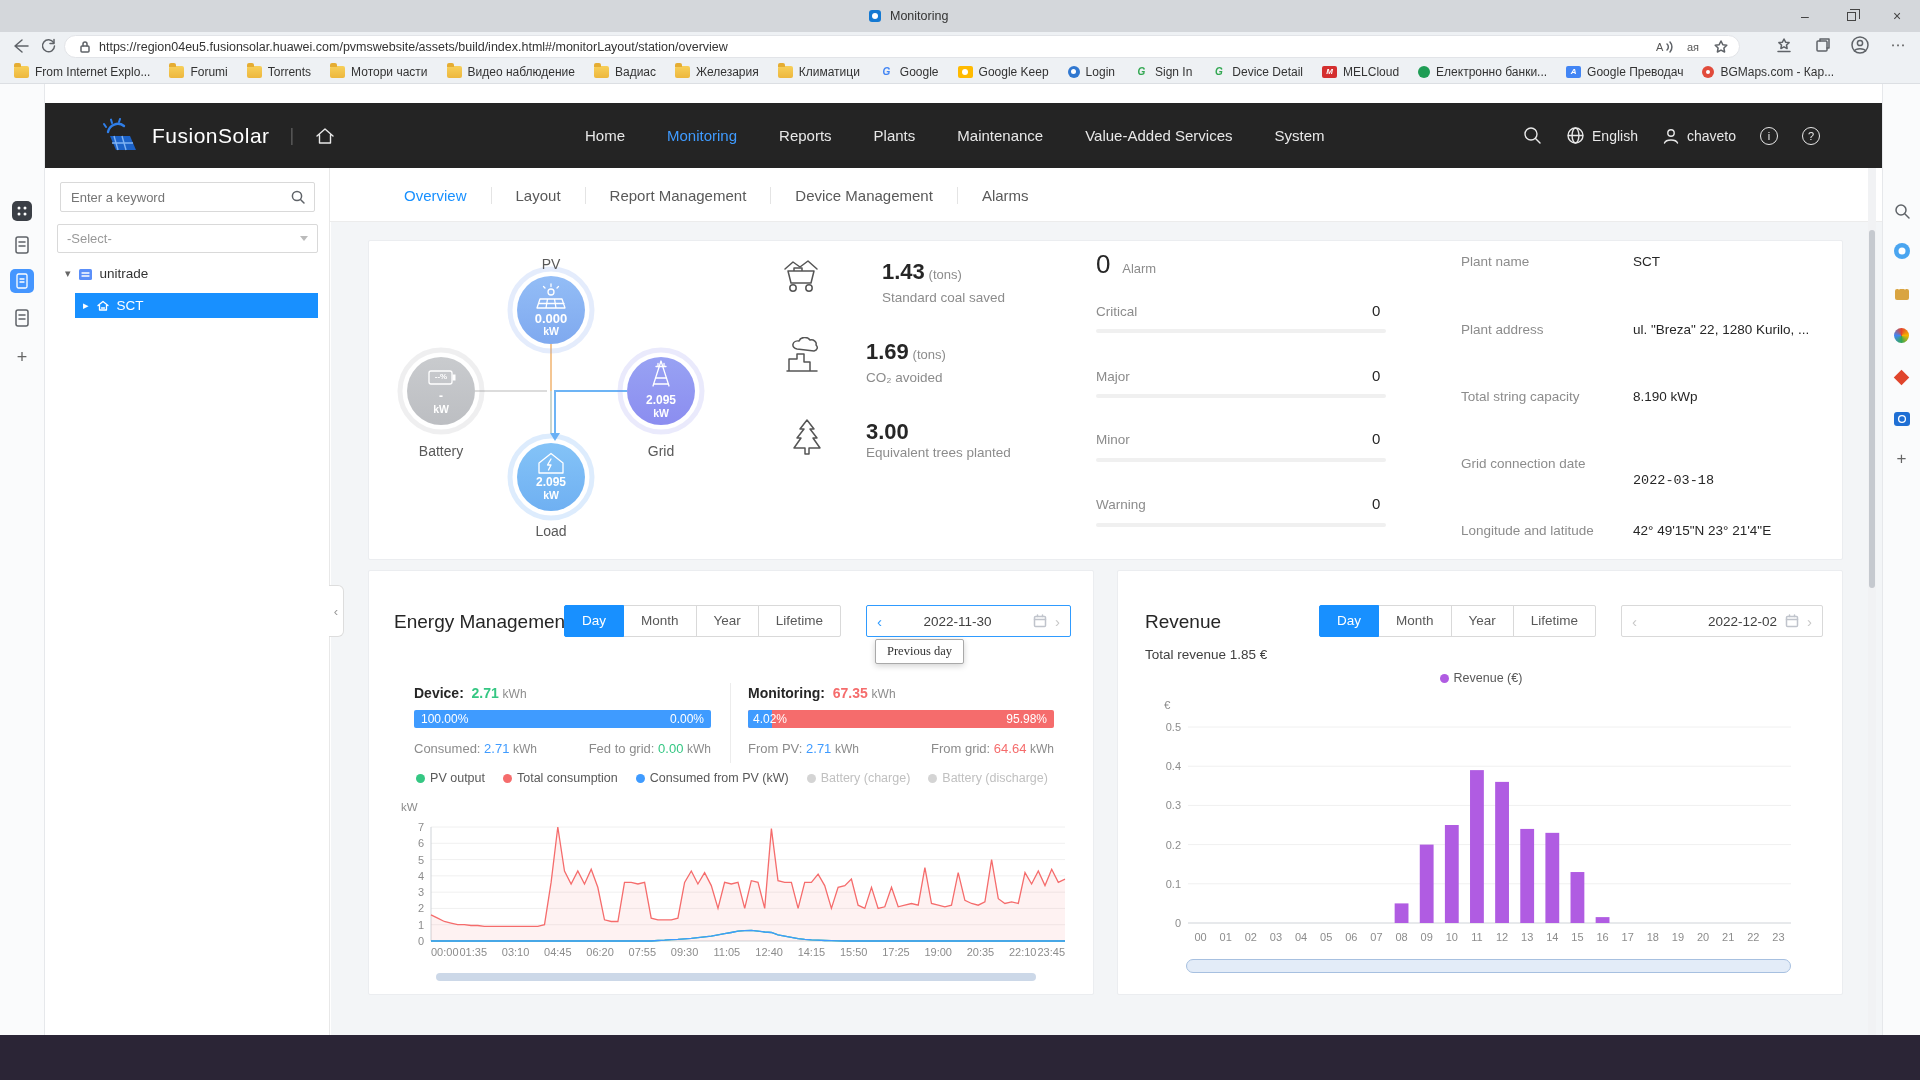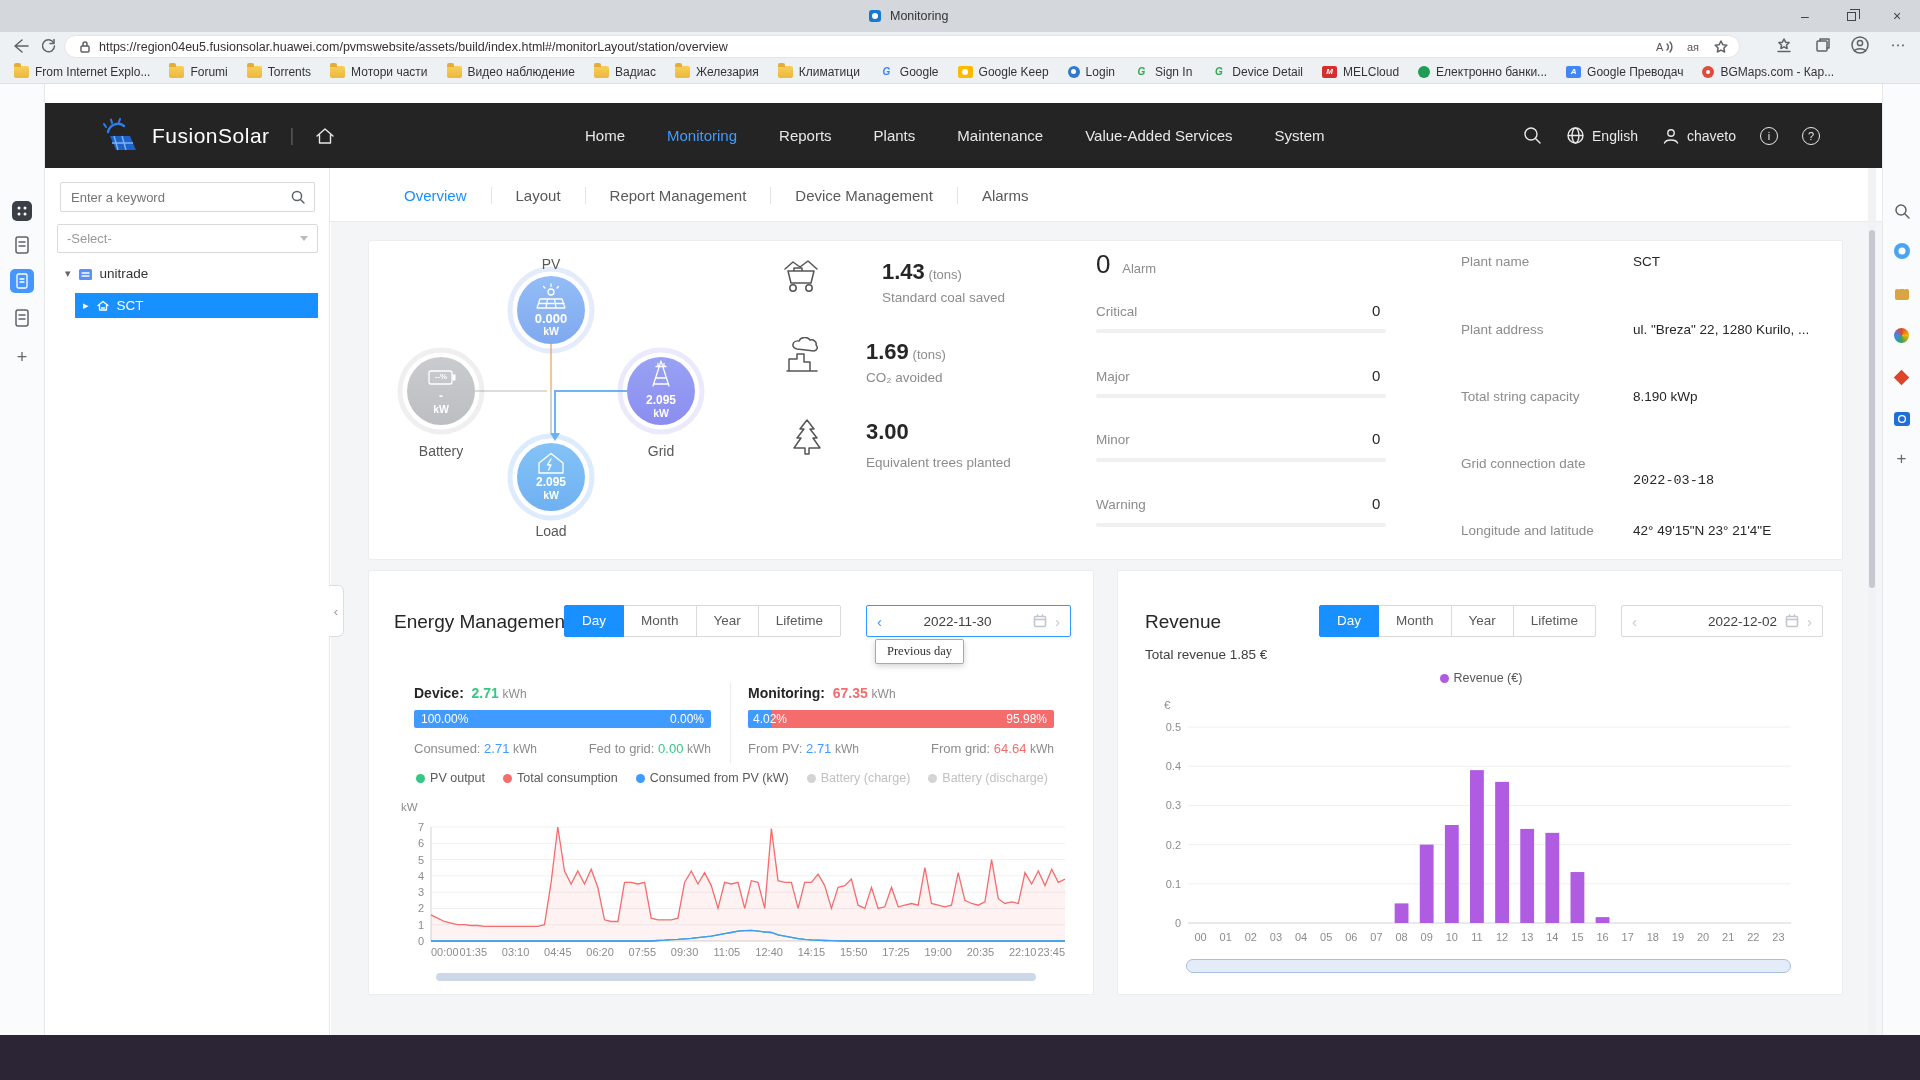--- a/index.html
+++ b/index.html
@@ -507,21 +507,21 @@
       <div class="envlab" style="margin-top:5px;">CO₂ avoided</div>
     </div>
     <div class="abs" style="left:418px;top:176px;">
       <svg width="40" height="44">
           <path class="ic" style="stroke:#555;" d="M20 3 l7 9 h-4 l7 9 h-4 l7 10 h-11 v6 h-4 v-6 H7 l7-10 h-4 l7-9 h-4 z"></path>
         </svg>
     </div>
     <div class="abs" style="left:497px;top:178px;">
       <span class="envval">3.00</span>
       <span class="envunit"></span>
-      <div class="envlab" style="margin-top:10px;">Equivalent trees planted</div>
+      <div class="envlab" style="margin-top:0;">Equivalent trees planted</div>
     </div>
 
     <div class="abs" style="left:727px;top:8px;">
       <span style="font-size:26px;color:#262626;">0</span>
       <span style="font-size:13px;color:#8c8c8c;margin-left:8px;">Alarm</span>
     </div>
     <span class="abs alrow-lab" style="left:727px;top:63px;">Critical</span>
     <span class="abs alrow-val" style="left:1003px;top:61px;">0</span>
     <div class="albar" style="left:727px;top:88px;"></div>
     <span class="abs alrow-lab" style="left:727px;top:128px;">Major</span>

